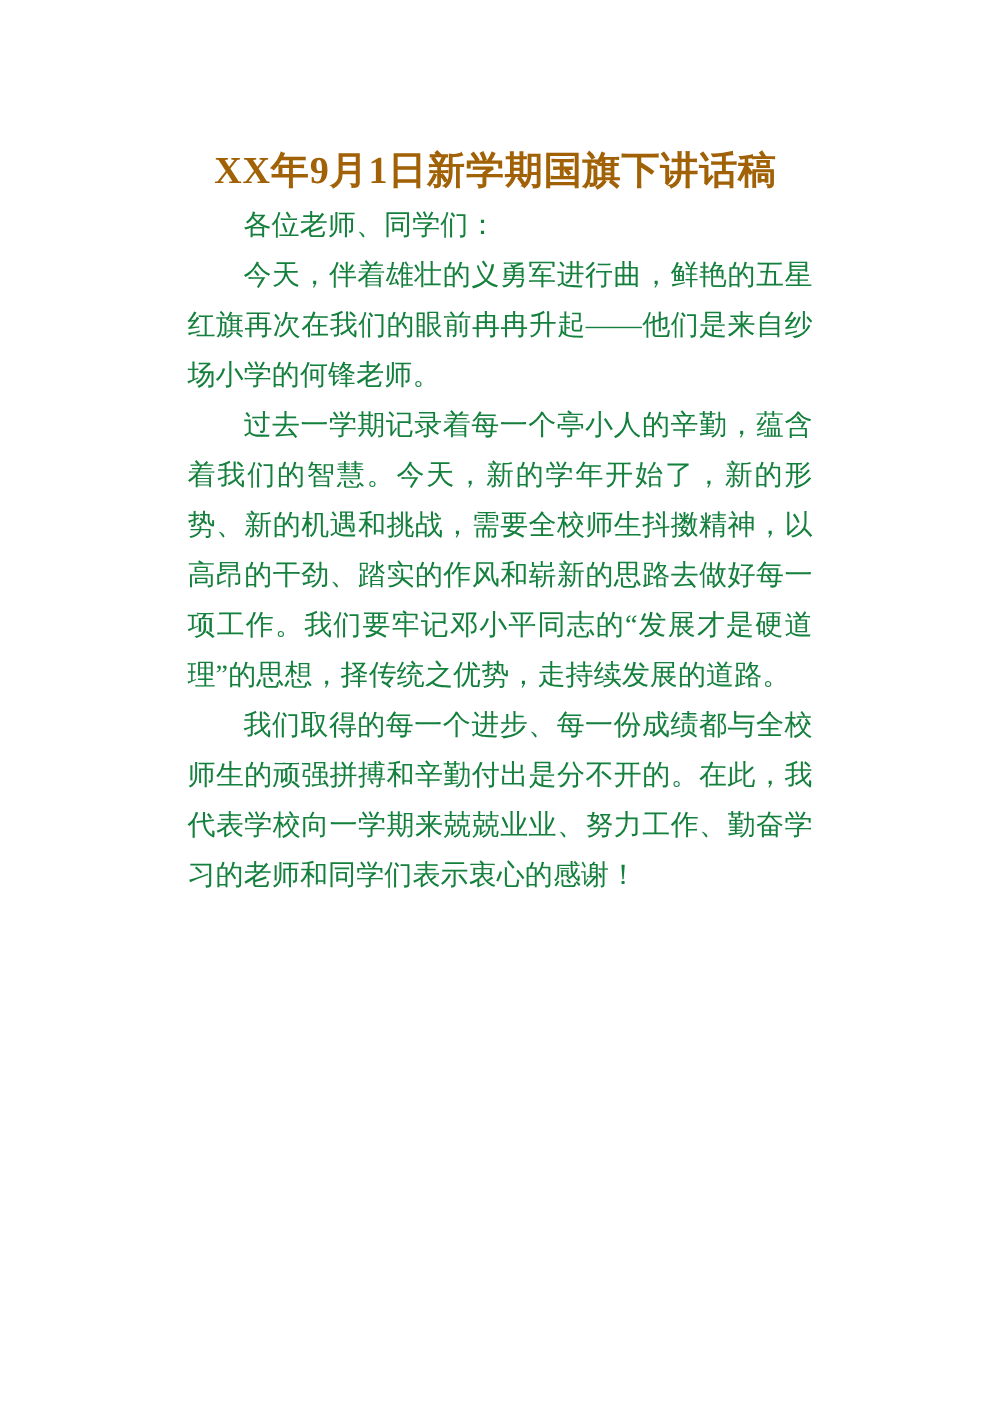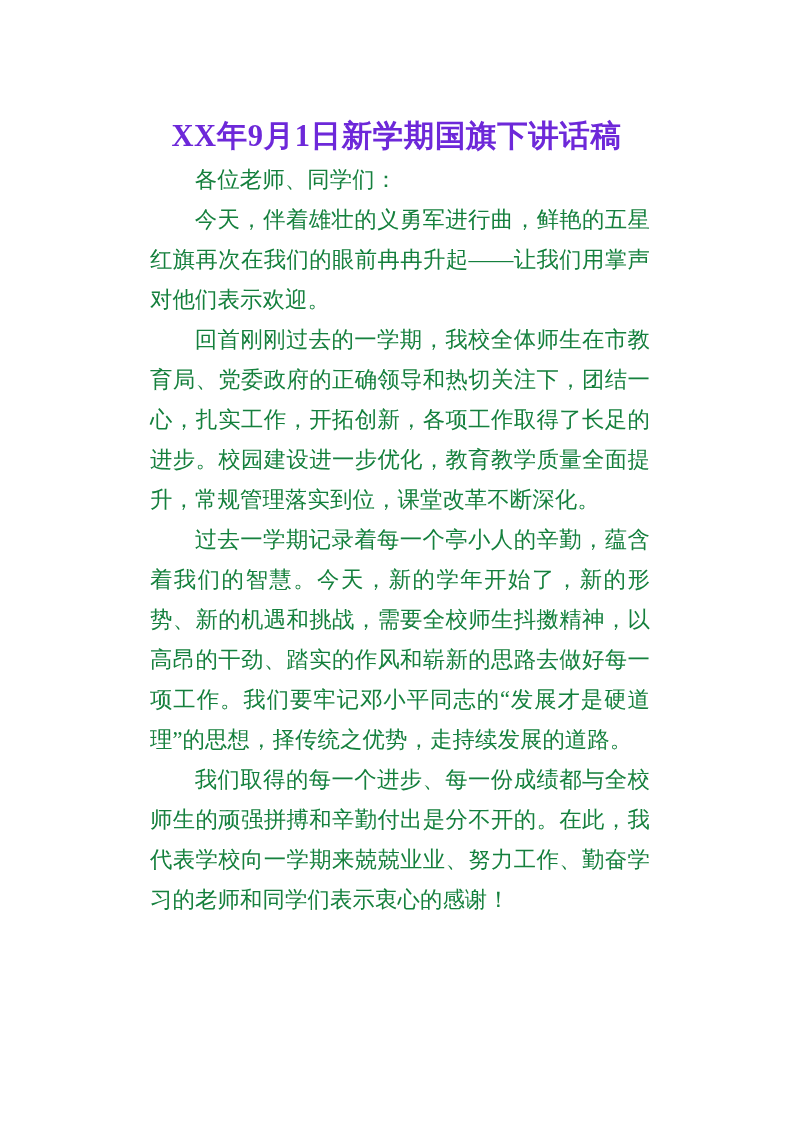--- a/index.html
+++ b/index.html
@@ -28,21 +28,21 @@
     position: absolute;
     left: 0;
     top: 96px;
     width: 793px;
     text-align: center;
     font-family: "Liberation Serif", "DejaVu Serif", serif;
     font-size: 30.5px;
     font-weight: bold;
     letter-spacing: 0.6px;
     line-height: 40px;
-    color: #6d28d9;
+    color: #a16207;
     white-space: nowrap;
   }
   .body-text {
     position: absolute;
     left: 150px;
     top: 160px;
     width: 500px;
   }
   .para {
     margin: 0;
@@ -60,19 +60,18 @@
 </style>
 </head>
 <body>
 
 <div class="page">
 
   <h1 class="doc-title">XX年9月1日新学期国旗下讲话稿</h1>
 
   <div class="body-text">
     <p class="para">各位老师、同学们：</p>
-    <p class="para">今天，伴着雄壮的义勇军进行曲，鲜艳的五星红旗再次在我们的眼前冉冉升起——让我们用掌声对他们表示欢迎。</p>
-    <p class="para">回首刚刚过去的一学期，我校全体师生在市教育局、党委政府的正确领导和热切关注下，团结一心，扎实工作，开拓创新，各项工作取得了长足的进步。校园建设进一步优化，教育教学质量全面提升，常规管理落实到位，课堂改革不断深化。</p>
+    <p class="para">今天，伴着雄壮的义勇军进行曲，鲜艳的五星红旗再次在我们的眼前冉冉升起——他们是来自纱场小学的何锋老师。</p>
     <p class="para">过去一学期记录着每一个亭小人的辛勤，蕴含着我们的智慧。今天，新的学年开始了，新的形势、新的机遇和挑战，需要全校师生抖擞精神，以高昂的干劲、踏实的作风和崭新的思路去做好每一项工作。我们要牢记邓小平同志的“发展才是硬道理”的思想，择传统之优势，走持续发展的道路。</p>
     <p class="para">我们取得的每一个进步、每一份成绩都与全校师生的顽强拼搏和辛勤付出是分不开的。在此，我代表学校向一学期来兢兢业业、努力工作、勤奋学习的老师和同学们表示衷心的感谢！</p>
   </div>
 
 </div>
 
 </body></html>

